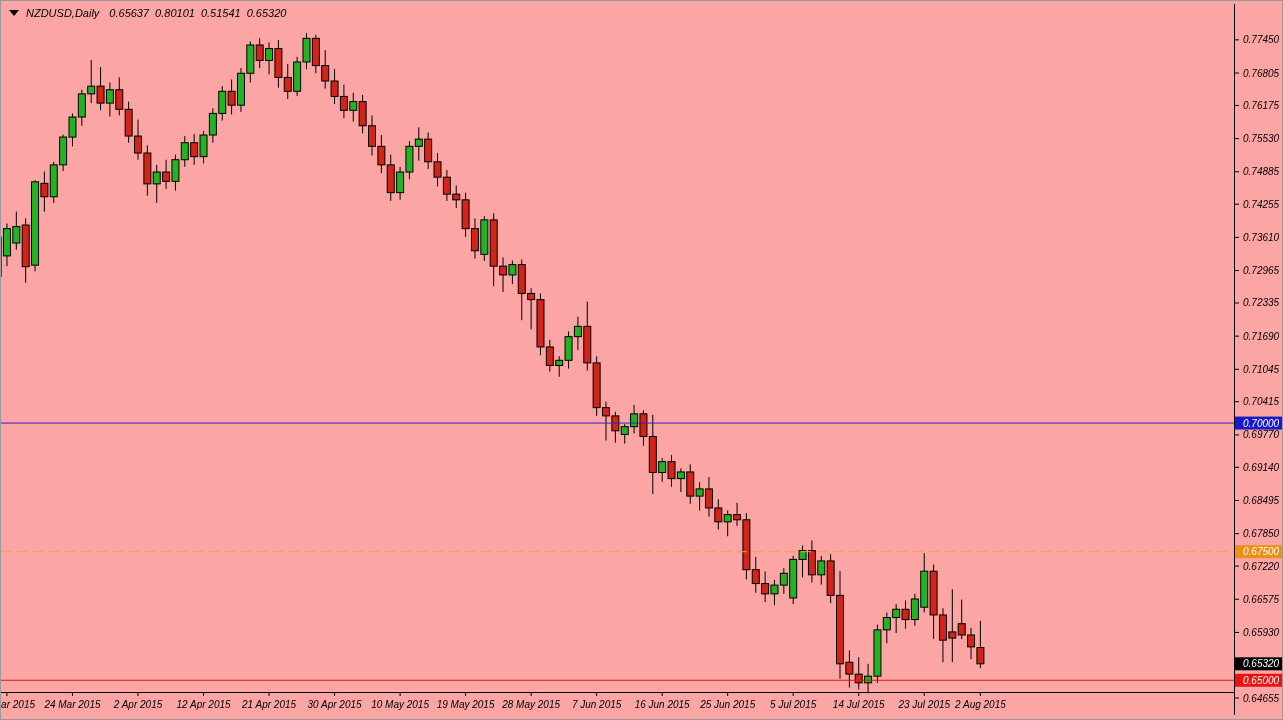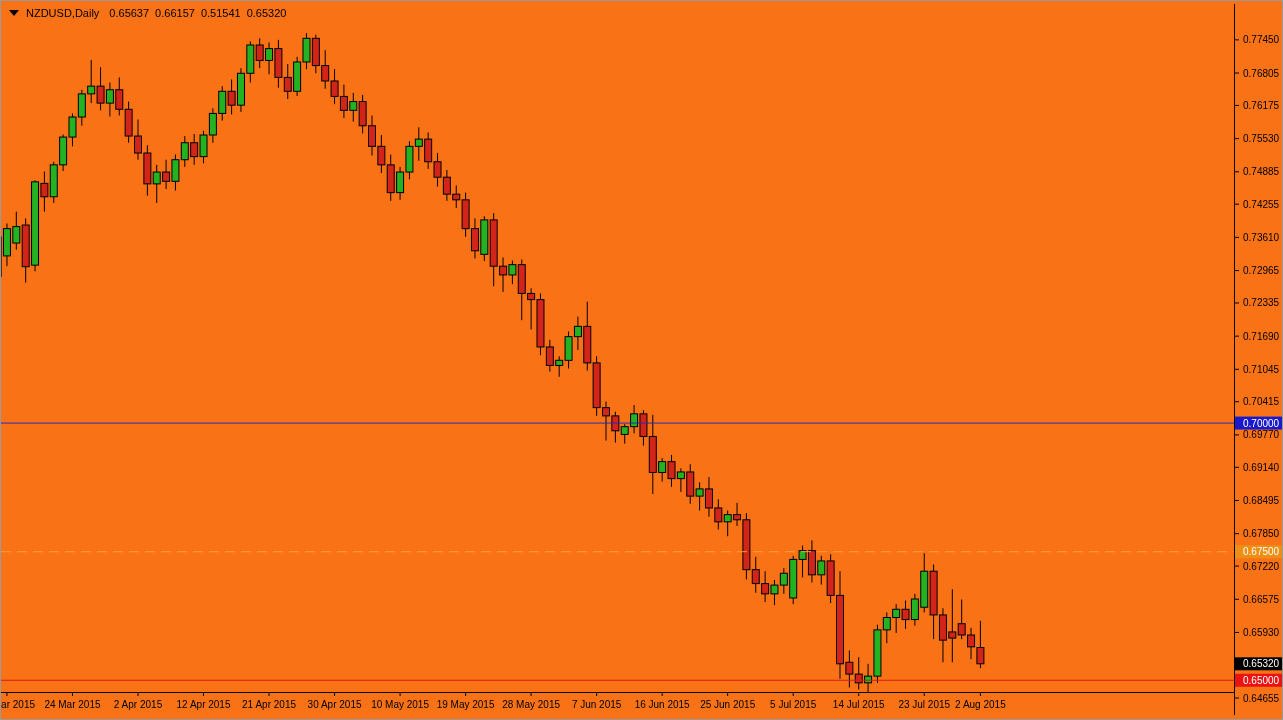--- a/index.html
+++ b/index.html
@@ -1,19 +1,20 @@
 <!DOCTYPE html>
 <html><head>
 <meta charset="utf-8">
 <style>
   html,body{margin:0;padding:0;background:#e8e8e8;}
   #window{
-    position:relative;width:1283px;height:720px;background:#f97316;
+    position:relative;width:1283px;height:720px;background:#fca5a5;
     border:1px solid #9a9a9a;box-sizing:border-box;overflow:hidden;
     font-family:"Liberation Sans", sans-serif;
+    font-style:italic;
   }
   #chart-header{
     position:absolute;left:8px;top:6px;z-index:5;display:flex;align-items:center;
     font-size:11px;color:#000;white-space:nowrap;
   }
   #dropdown-tri{
     display:inline-block;width:0;height:0;margin-right:7px;
     border-left:5px solid transparent;border-right:5px solid transparent;
     border-top:6px solid #000;cursor:pointer;
   }
@@ -22,21 +23,21 @@
   #chart-svg{position:absolute;left:0;top:0;}
 </style>
 </head>
 <body>
 
 <div id="window">
   <div id="chart-header">
     <span id="dropdown-tri"></span>
     <span id="symbol-label">NZDUSD,Daily</span>
     <span class="ohlc-val">0.65637</span>
-    <span class="ohlc-val">0.66157</span>
+    <span class="ohlc-val">0.80101</span>
     <span class="ohlc-val">0.51541</span>
     <span class="ohlc-val">0.65320</span>
   </div>
   <svg id="chart-svg" width="1283" height="720">
       <line x1="-3.4" y1="231.7507176662271" x2="-3.4" y2="282.1611451625419" stroke="#000000" stroke-width="1"></line>
       <rect x="-6.9" y="235.8658546047019" width="7" height="39.60819303281829" fill="#22b222" stroke="#000000" stroke-width="1"></rect>
       <line x1="5.959999999999999" y1="222.49165955465895" x2="5.959999999999999" y2="265.1862052913335" stroke="#000000" stroke-width="1"></line>
       <rect x="2.459999999999999" y="227.6355807277523" width="7" height="27.262782217394545" fill="#22b222" stroke="#000000" stroke-width="1"></rect>
       <line x1="15.319999999999999" y1="210.6606408565445" x2="15.319999999999999" y2="248.72565753743493" stroke="#000000" stroke-width="1"></line>
       <rect x="11.819999999999999" y="225.57801225851523" width="7" height="16.46054775389854" fill="#22b222" stroke="#000000" stroke-width="1"></rect>

